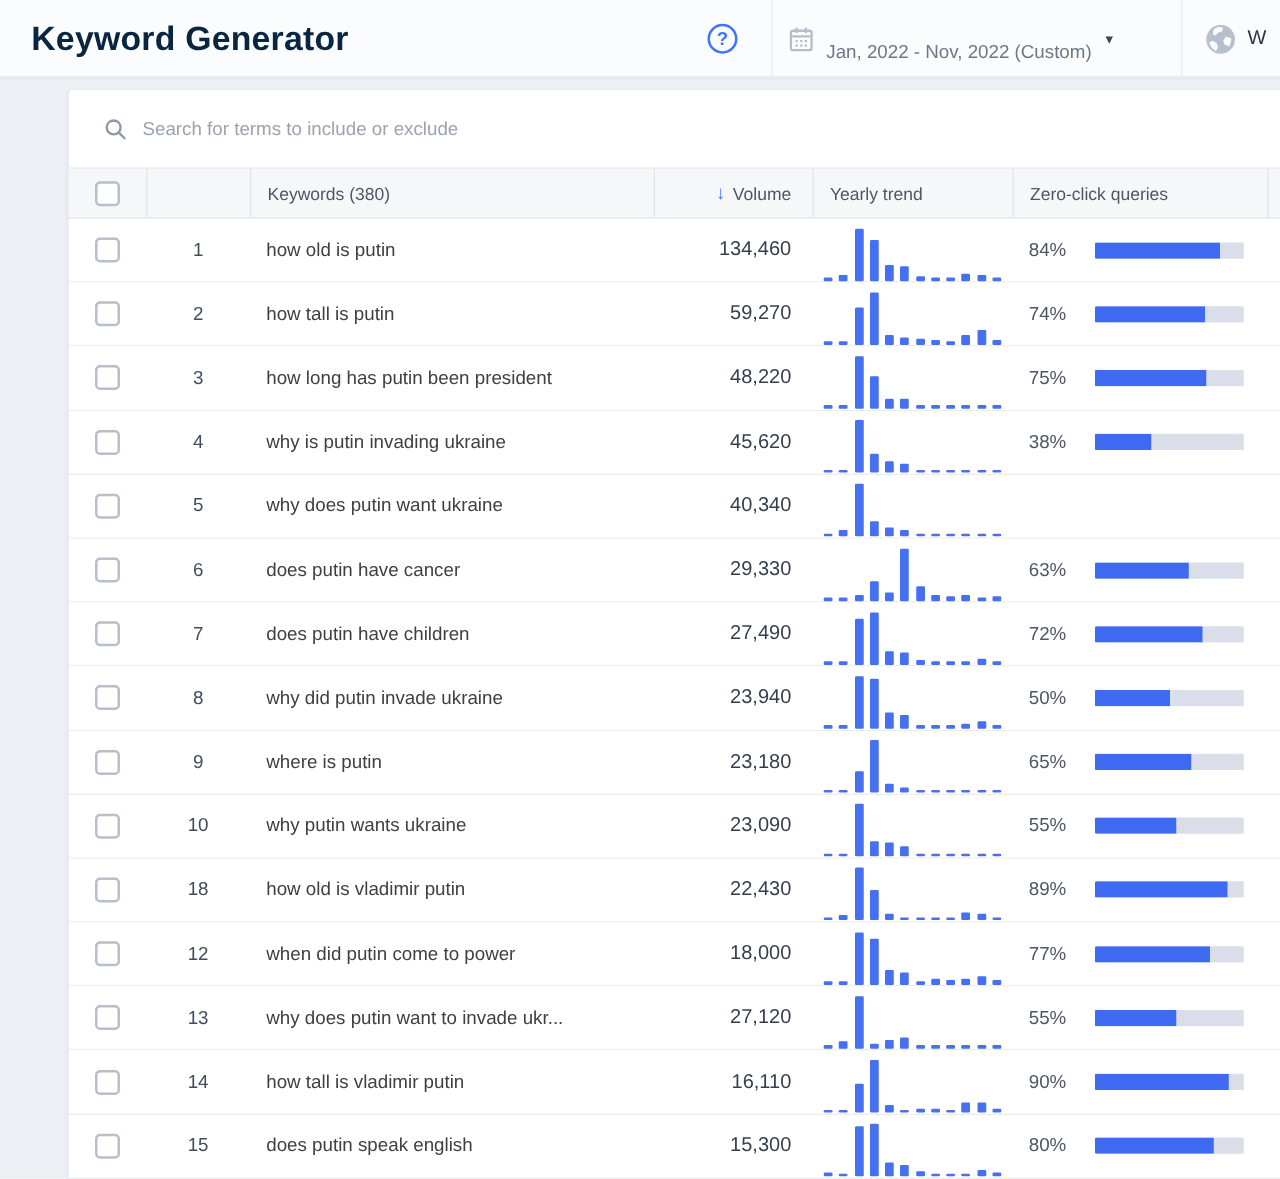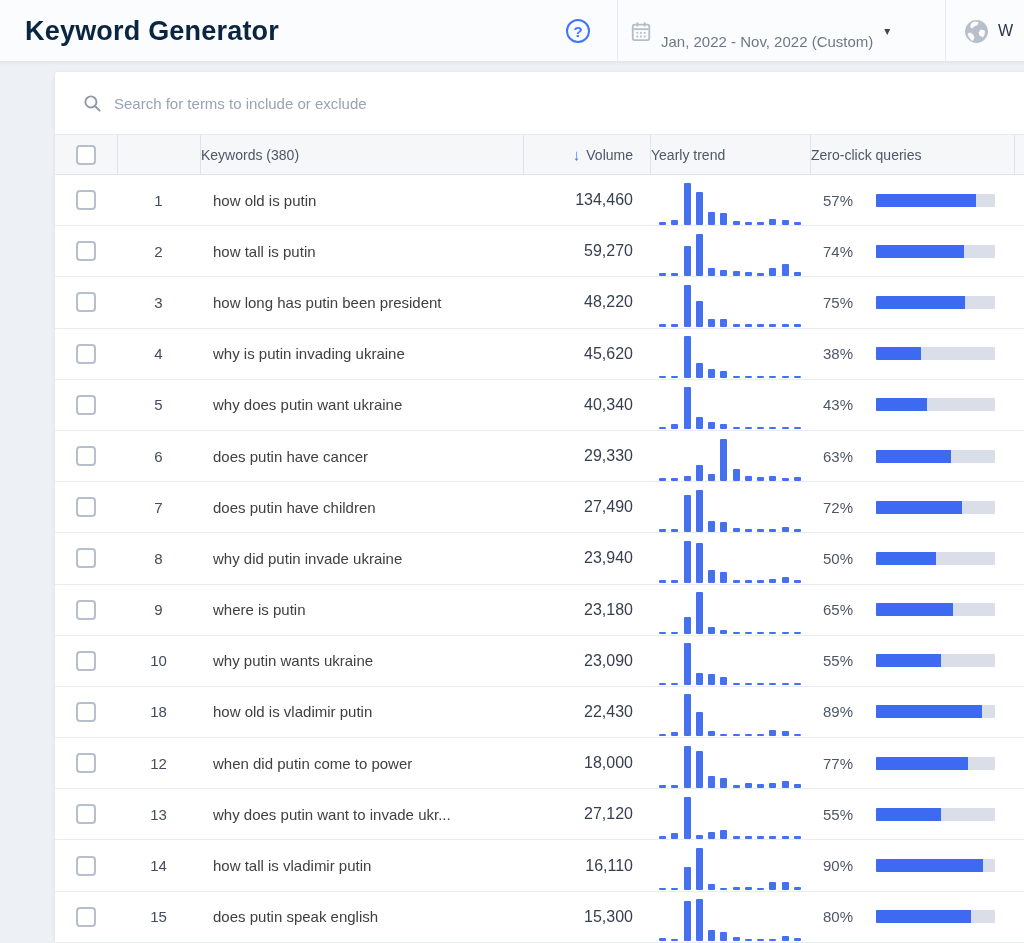--- a/index.html
+++ b/index.html
@@ -33,21 +33,21 @@
     font-size:15px; color:#333c4a; font-family:"Liberation Sans",sans-serif; }
   .search-input::placeholder { color:#9aa3b2; }
 
   
   .grid-row { display:grid; grid-template-columns:62px 83px 323px 127px 160px 204px 10px; }
   .thead { height:41px; background:#f6f7f9; border-top:1px solid #e7eaef;
     border-bottom:1px solid #dfe3e9; }
   .thead > div { display:flex; align-items:center; font-size:14px; color:#4d5766;
     border-left:1px solid #e0e4ea; height:100%; }
   .thead > div:first-child { border-left:none; justify-content:center; }
-  .th-pad { }
+  .th-pad { padding-left:13px; }
   .th-volume { justify-content:flex-end; padding-right:17px; gap:6px; cursor:pointer; }
   .sort-arrow { color:#3e74fe; font-size:15px; font-weight:700; }
 
   .trow { height:51.2px; border-bottom:1px solid #e9ecf0; background:#fff; }
   .cell { display:flex; align-items:center; }
   .cell-check { justify-content:center; }
   .checkbox { width:20px; height:20px; border:2px solid #b7bfcc; border-radius:4px;
     background:#fff; cursor:pointer; }
   .cell-rank { justify-content:center; font-size:15px; color:#414c5c; }
   .cell-kw { padding-left:13px; }
@@ -152,21 +152,21 @@
             <div class="bar" style="height: 11.34px;"></div>
             <div class="bar" style="height: 3.36px;"></div>
             <div class="bar" style="height: 2.94px;"></div>
             <div class="bar" style="height: 2.94px;"></div>
             <div class="bar" style="height: 5.46px;"></div>
             <div class="bar" style="height: 4.62px;"></div>
             <div class="bar" style="height: 2.5px;"></div>
           </div>
     </div>
     <div class="cell cell-zc">
-      <span class="zc-pct">57%</span>
+      <span class="zc-pct">84%</span>
       <div class="zc-track">
         <div class="zc-fill" style="width: 84%;"></div>
       </div>
     </div>
     <div class="cell"></div>
   </div>
 
   <div class="grid-row trow">
     <div class="cell cell-check">
       <div class="checkbox"></div>
@@ -286,26 +286,20 @@
             <div class="bar" style="height: 12.6px;"></div>
             <div class="bar" style="height: 7.56px;"></div>
             <div class="bar" style="height: 5.04px;"></div>
             <div class="bar" style="height: 2.52px;"></div>
             <div class="bar" style="height: 2.5px;"></div>
             <div class="bar" style="height: 2.5px;"></div>
             <div class="bar" style="height: 2.5px;"></div>
             <div class="bar" style="height: 2.5px;"></div>
             <div class="bar" style="height: 2.5px;"></div>
           </div>
-    </div>
-    <div class="cell cell-zc">
-      <span class="zc-pct">43%</span>
-      <div class="zc-track">
-        <div class="zc-fill" style="width: 43%;"></div>
-      </div>
     </div>
     <div class="cell"></div>
   </div>
 
   <div class="grid-row trow">
     <div class="cell cell-check">
       <div class="checkbox"></div>
     </div>
     <div class="cell cell-rank">6</div>
     <div class="cell cell-kw">

